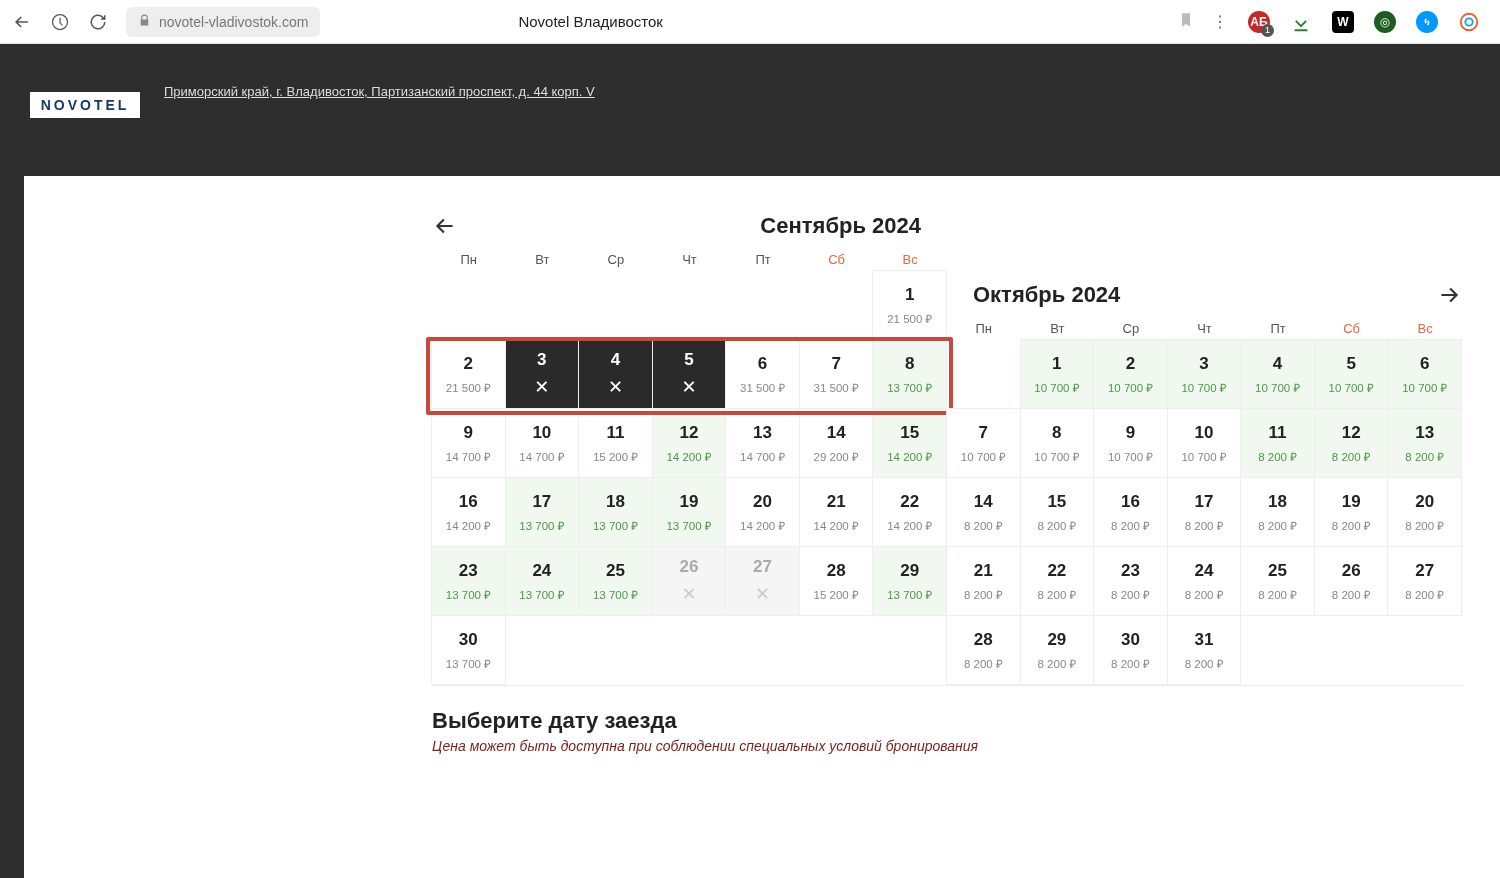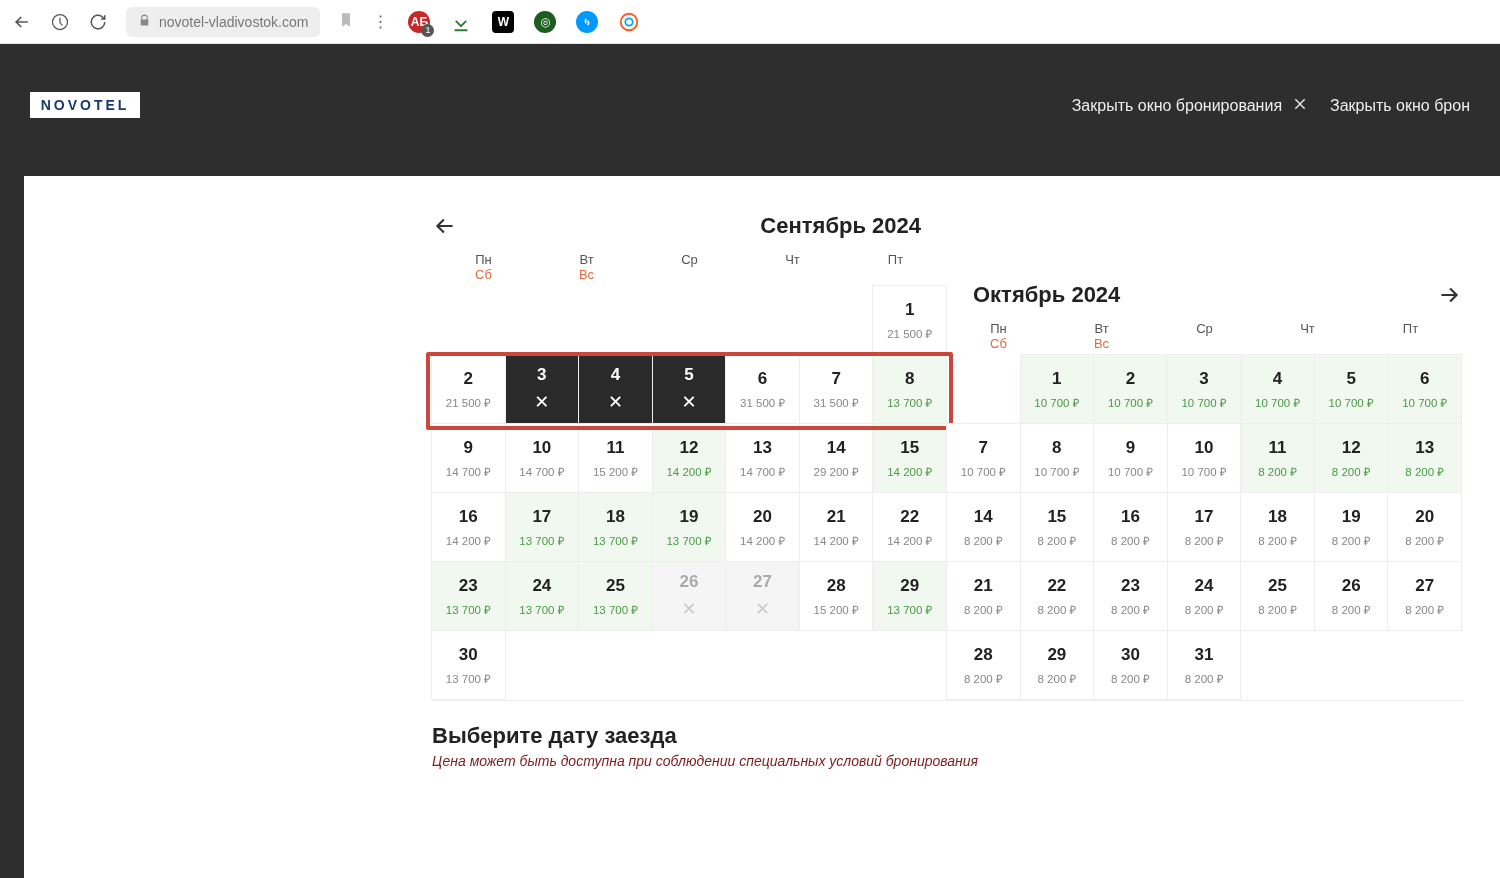--- a/index.html
+++ b/index.html
@@ -22,21 +22,21 @@
   .close-actions .grp { display:flex; align-items:center; gap:10px; cursor:pointer;}
   
   .panel-strip { position:absolute; left:24px; top:132px; width:370px; bottom:0; background:#fff;}
   .booking-panel { position:absolute; left:394px; right:0; top:132px; bottom:0; background:#fff; padding:30px 38px 0 38px; overflow:hidden;}
   .months { display:flex; align-items:flex-end;}
   .month { flex:1; }
   .month-header { display:flex; align-items:center; justify-content:center; font-size:22px; font-weight:700; color:#222; height:40px; margin-bottom:6px;}
   .nav-arrow-left, .nav-arrow-right { width:26px; height:26px; color:#333; cursor:pointer;}
   .nav-arrow-left { margin-right:auto;}
   .nav-arrow-right { margin-left:auto;}
-  .dow-row { display:grid; grid-template-columns:repeat(5,1fr); font-size:13px; color:#555; text-align:center; margin-bottom:4px;}
+  .dow-row { display:grid; grid-template-columns:repeat(7,1fr); font-size:13px; color:#555; text-align:center; margin-bottom:4px;}
   .dow-row .we { color:#e36a3d; }
   .grid { position:relative; display:grid; grid-template-columns:repeat(7,1fr);}
   .cell { height:70px; border:1px solid #eee; margin:-1px 0 0 -1px; display:flex; flex-direction:column; align-items:center; justify-content:center; background:#fff; position:relative;}
   .cell.empty { border:none; background:transparent;}
   .daynum { font-size:17px; font-weight:700; color:#222;}
   .price { font-size:11.5px; color:#888; margin-top:6px;}
   .cell.green .price { color:#4a9a46; }
   .cell.greenbg { background:#f1f8ef;}
   .cell.dark { background:#2a2a2a; }
   .cell.dark .daynum { color:#fff; }
@@ -71,20 +71,21 @@
         <path d="M21 12a9 9 0 1 1-3-6.7L21 8"></path>
         <path d="M21 3v5h-5"></path>
       </svg>
     </div>
   <div class="address-wrap">
     <span><svg width="13" height="13" viewBox="0 0 24 24" fill="#888">
           <path d="M6 10V7a6 6 0 1 1 12 0v3h1v11H5V10h1zm2 0h8V7a4 4 0 1 0-8 0v3z"></path>
         </svg></span>
     <span>novotel-vladivostok.com</span>
   </div>
+  <div class="page-title-center">Novotel Владивосток</div>
   <span class="bookmark-icon"><svg width="16" height="16" viewBox="0 0 24 24" fill="currentColor">
         <path d="M6 2h12v20l-6-4-6 4V2z"></path>
       </svg></span>
   <div class="right-icons">
     <span style="color:#666">⋮</span>
     <span class="ext-icon" style="background:#c62828;position:relative;border-radius:50%">
         <span style="font-weight:700">AБ</span>
         <span style="position:absolute;bottom:-4px;right:-4px;background:#555;border-radius:50%;width:13px;height:13px;font-size:9px;display:flex;align-items:center;justify-content:center">1</span>
       </span>
     <span class="ext-icon" style="color:#2e7d32;background:transparent">
@@ -105,31 +106,21 @@
           <circle cx="12" cy="12" r="4" stroke="#03a9f4"></circle>
         </svg>
       </span>
   </div>
 </div>
 
 <div class="backdrop">
   <div class="overlay-header">
     <div class="brand-logo">NOVOTEL</div>
     <div class="hotel-block">
-    </div>
-    <div class="close-actions">
-      <div class="grp">
-        <span>Закрыть окно бронирования</span>
-        <span><svg width="16" height="16" viewBox="0 0 24 24" stroke="#eee" stroke-width="2">
-              <path d="M5 5l14 14M19 5L5 19"></path>
-            </svg></span>
-      </div>
-      <div class="grp">
-        <span>Закрыть окно брон</span>
-      </div>
+      <a class="hotel-addr">Приморский край, г. Владивосток, Партизанский проспект, д. 44 корп. V</a>
     </div>
   </div>
 
   <div class="panel-strip"></div>
 
   <div class="booking-panel">
     <div class="months">
 
       <div class="month">
         <div class="month-header">

